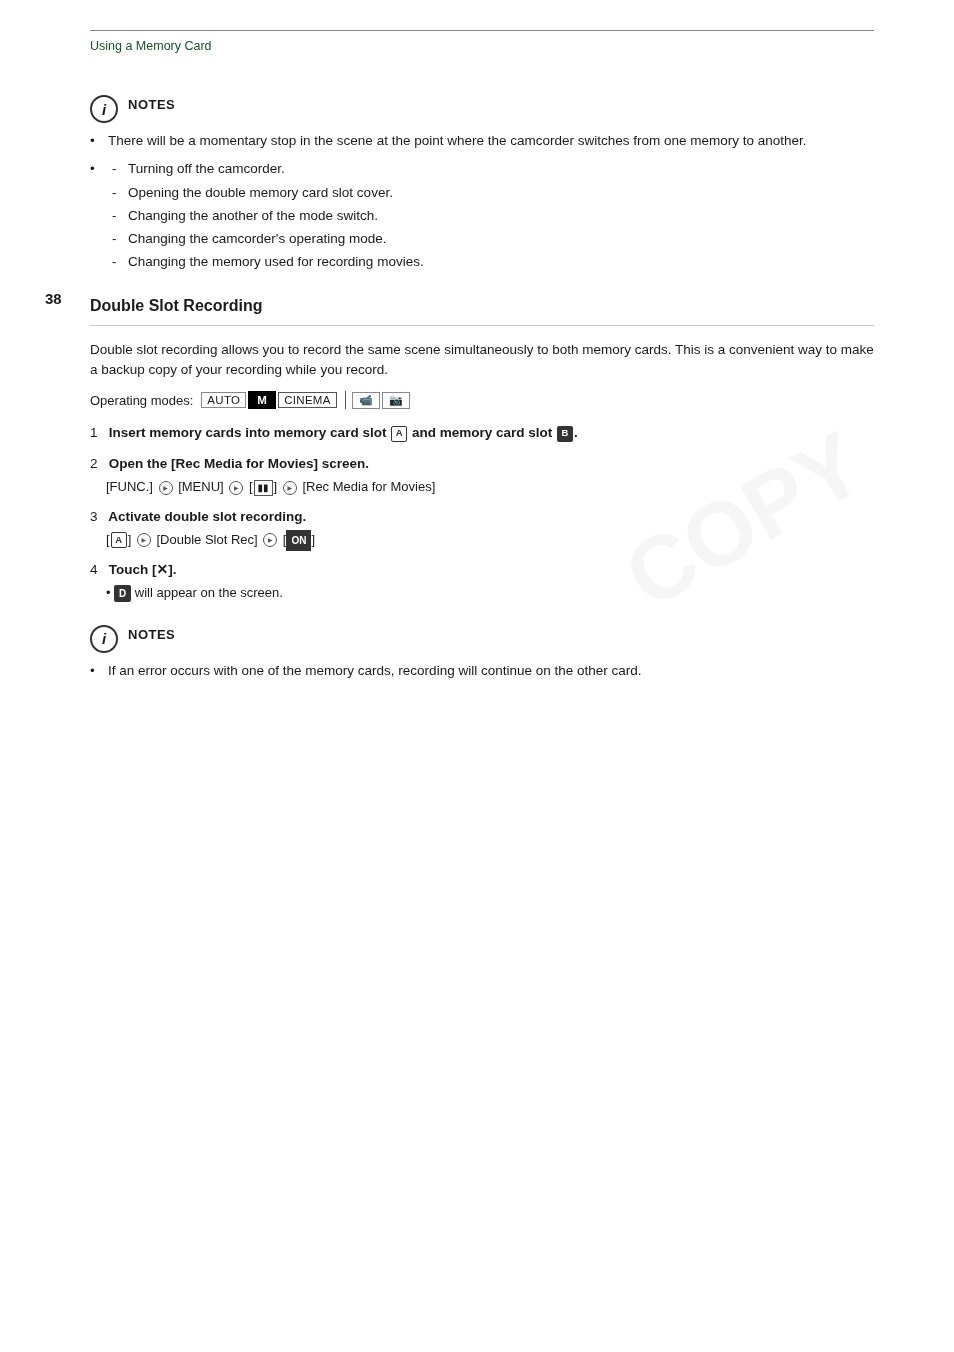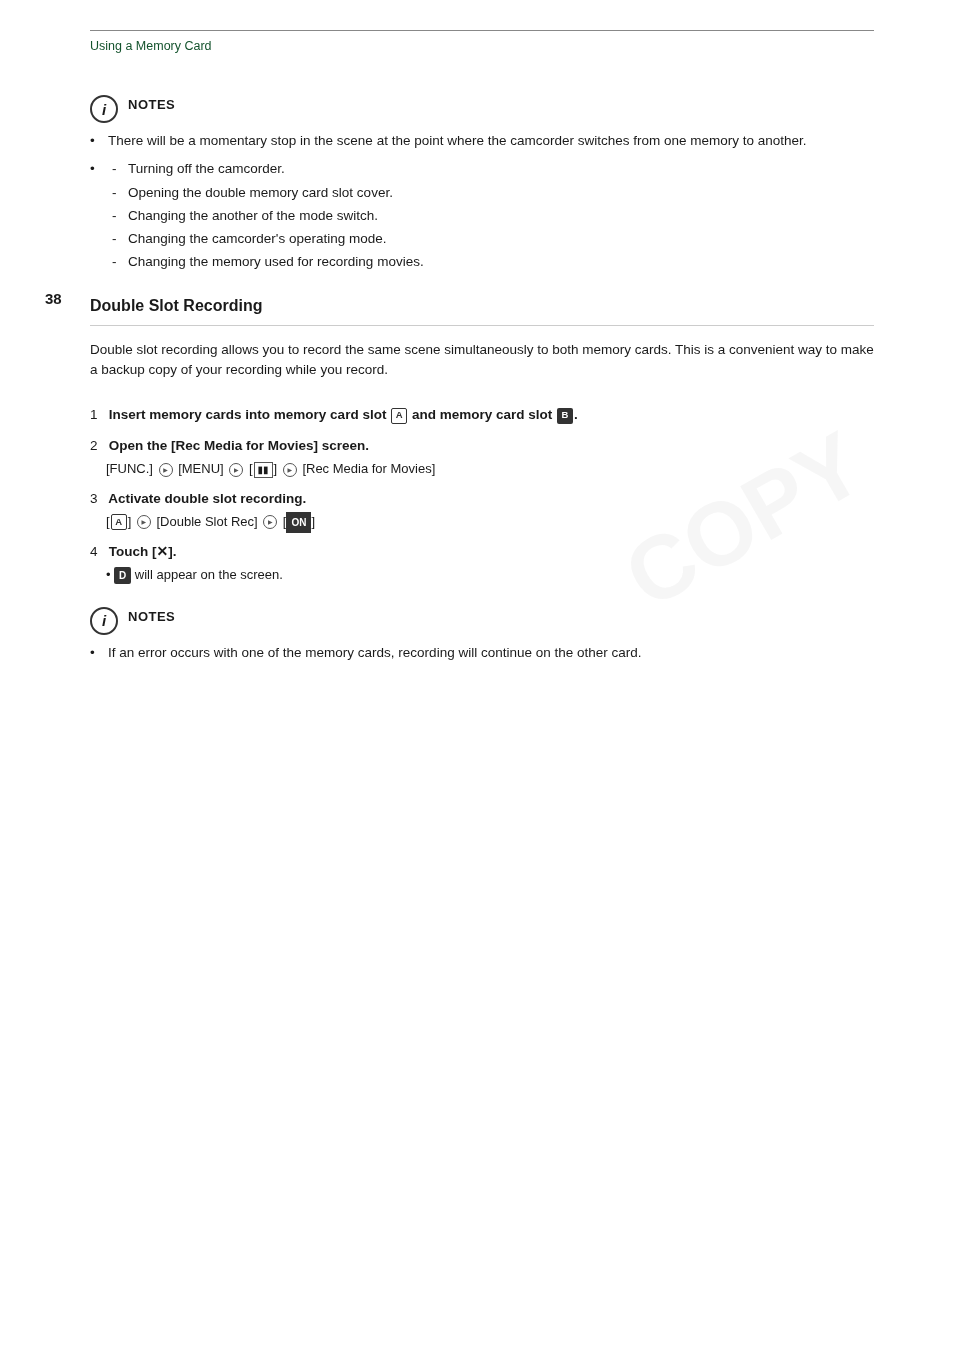--- a/index.html
+++ b/index.html
@@ -113,21 +113,21 @@
     }
 
     .section-divider {
       border: none;
       border-top: 1px solid #ccc;
       margin-bottom: 14px;
     }
 
     .body-text {
       line-height: 1.55;
-      margin-bottom: 24px;
+      margin-bottom: 6px;
     }
 
     .operating-modes {
       display: flex;
       align-items: center;
       margin: 10px 0 14px 0;
       font-size: 13px;
     }
 
     .operating-modes-label {
@@ -325,20 +325,29 @@
         <li>Changing the memory used for recording movies.</li>
       </ul>
     </li>
   </ul>
 
   <div class="section-title">Double Slot Recording</div>
   <hr class="section-divider">
 
   <p class="body-text">Double slot recording allows you to record the same scene simultaneously to both memory cards. This is a convenient way to make a backup copy of your recording while you record.</p>
 
+  <div class="operating-modes">
+    <span class="operating-modes-label">Operating modes:</span>
+    <span class="mode-badge">AUTO</span>
+    <span class="mode-badge m-active">M</span>
+    <span class="mode-badge cinema-active">CINEMA</span>
+    <span class="mode-divider"></span>
+    <span class="mode-icon">📹</span>
+    <span class="mode-icon">📷</span>
+  </div>
 
   <ol class="numbered-list">
     <li>
       <span class="step-num">1</span>
       <span class="step-header">&nbsp; Insert memory cards into memory card slot <span class="inline-badge light">A</span> and memory card slot <span class="inline-badge">B</span>.</span>
     </li>
     <li>
       <span class="step-num">2</span>
       <span class="step-header">&nbsp; Open the [Rec Media for Movies] screen.</span>
       <div class="step-detail">

